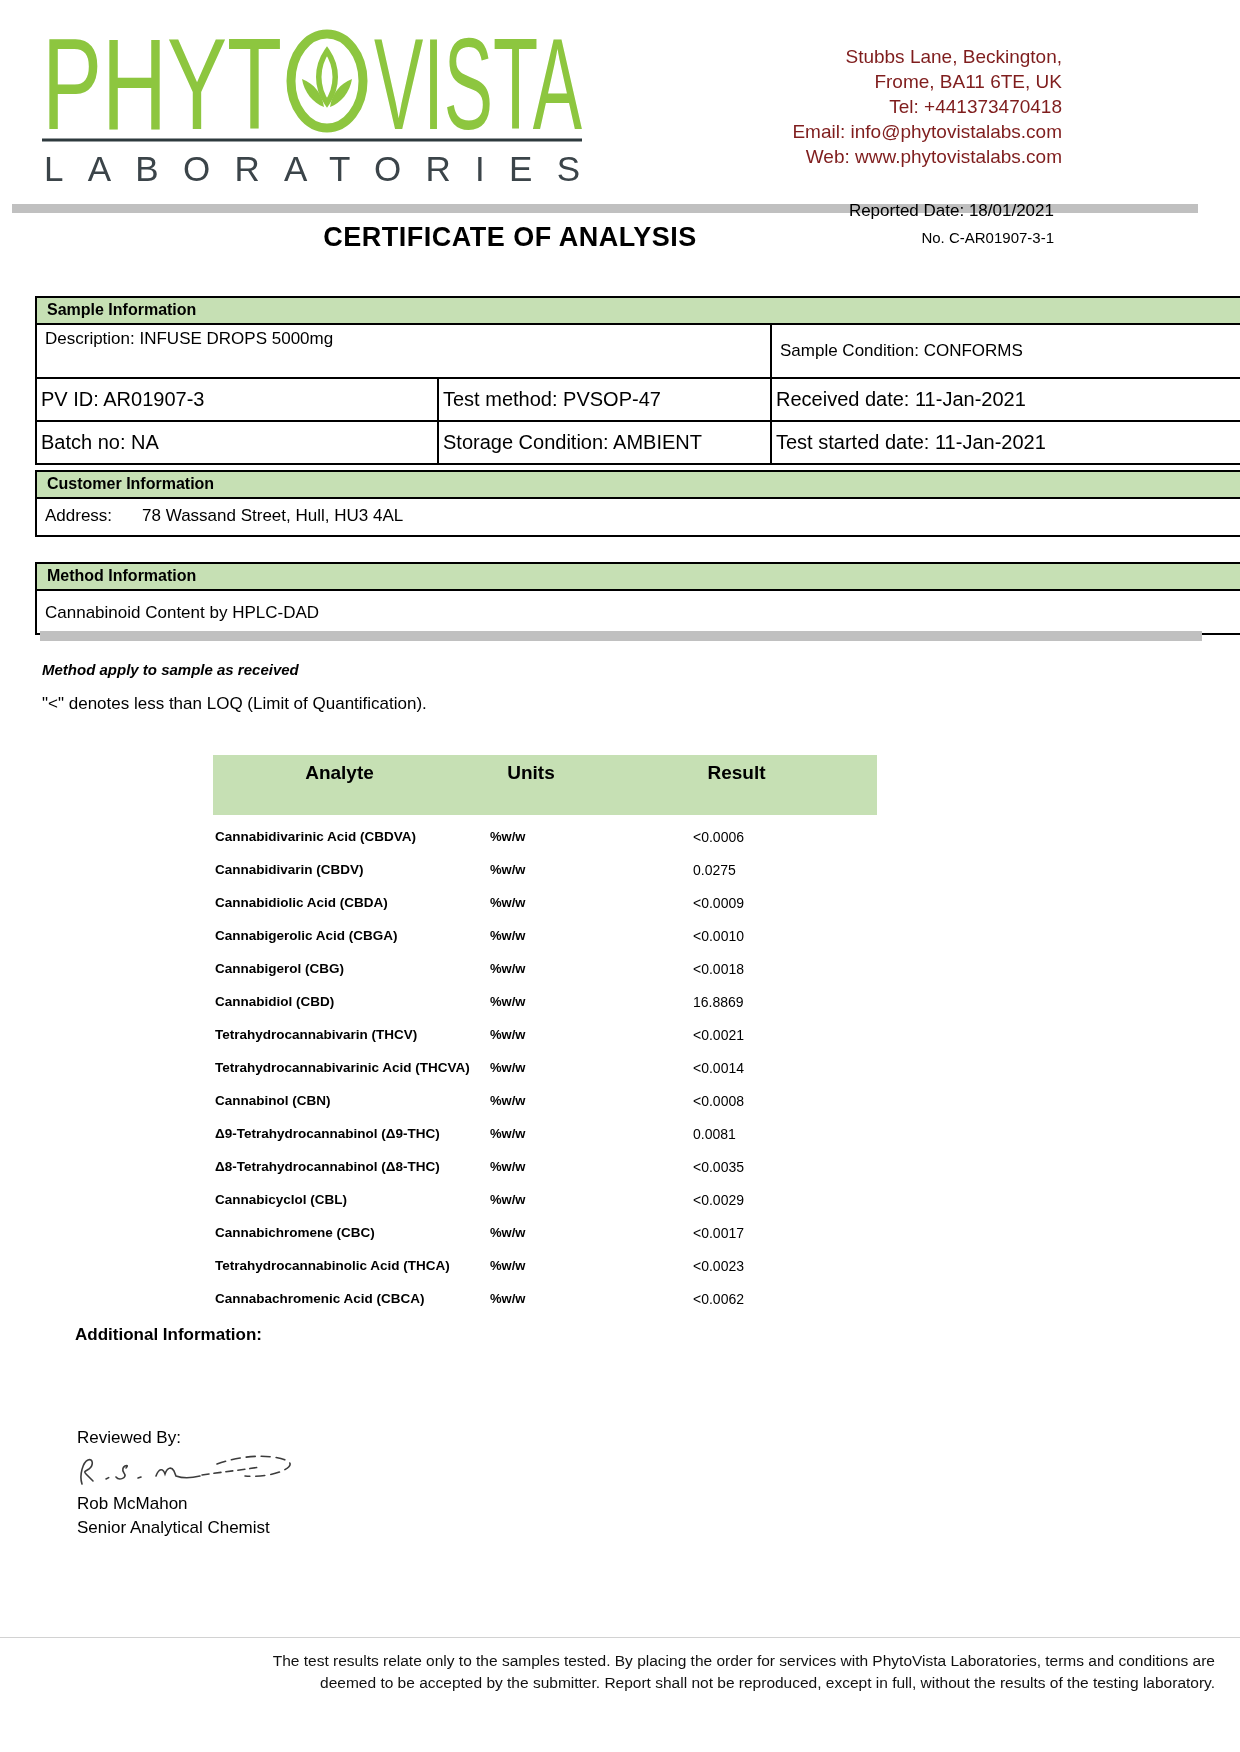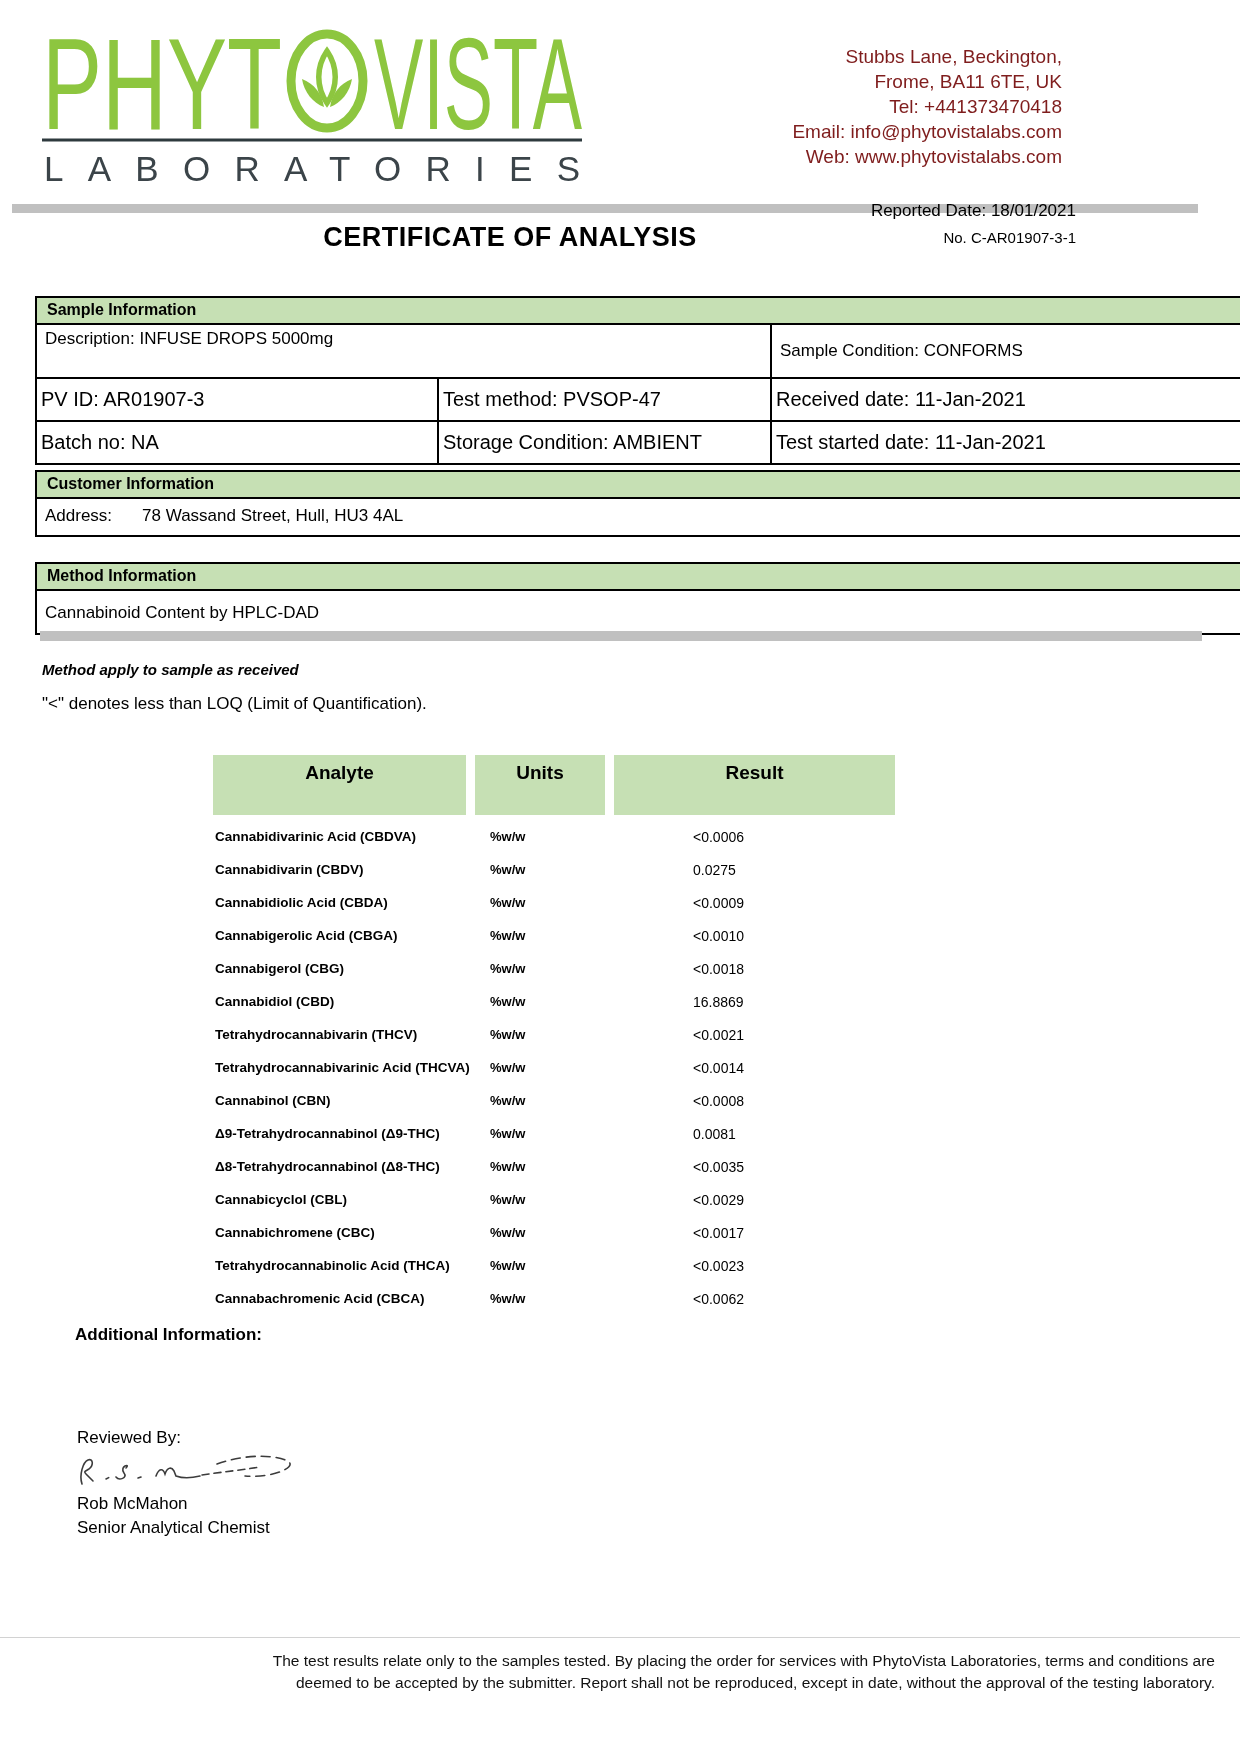--- a/index.html
+++ b/index.html
@@ -9,21 +9,21 @@
   }
   
   .logo-wrap{position:absolute;left:42px;top:34px;}
   .contact{position:absolute;top:44px;right:178px;text-align:right;font-size:19px;line-height:25px;color:#7f1d1d;}
   .shadow-bar{position:absolute;background:#c0c0c0;}
   .shadow1{left:12px;top:204px;width:1186px;height:9px;}
   .shadow2{left:40px;top:631px;width:1162px;height:10px;}
   
   .doc-title{position:absolute;left:35px;top:222px;width:950px;text-align:center;
     font-size:27px;font-weight:bold;letter-spacing:.5px;}
-  .report-meta{position:absolute;top:201px;right:164px;text-align:right;}
+  .report-meta{position:absolute;top:201px;right:186px;text-align:right;}
   .report-meta .rd{font-size:17px;}
   .report-meta .rn{font-size:15px;margin-top:8px;}
   
   .info{position:absolute;left:35px;width:1228px;border:2px solid #000;box-sizing:border-box;background:#fff;}
   .sec-head{background:#c6e0b4;font-weight:bold;font-size:16px;padding:3px 0 4px 10px;border-bottom:2px solid #000;}
   #sample-info{top:296px;}
   .desc-row{display:grid;grid-template-columns:733px 1fr;height:52px;border-bottom:2px solid #000;}
   .desc-cell{padding:4px 8px;font-size:17px;}
   .cond-cell{border-left:2px solid #000;display:flex;align-items:center;padding-left:8px;font-size:17px;}
   .r3{display:grid;grid-template-columns:400px 333px 1fr;height:41px;}
@@ -35,21 +35,21 @@
   .cust-line{white-space:nowrap;}
   .cust-line + .cust-line{margin-top:14px;}
   .cust-val{margin-left:30px;}
   #method-sec{top:562px;}
   .method-box{padding:12px 8px 10px;font-size:17px;}
   
   .note1{position:absolute;left:42px;top:661px;font-size:15px;font-weight:bold;font-style:italic;}
   .note2{position:absolute;left:42px;top:694px;font-size:17px;}
   
   .results{position:absolute;left:213px;top:755px;width:672px;}
-  .rt-head{display:grid;grid-template-columns:253px 130px 281px;column-gap:9px;}
+  .rt-head{display:grid;grid-template-columns:253px 130px 281px;column-gap:0;}
   .rt-hcell{background:#c6e0b4;height:60px;box-sizing:border-box;padding-top:7px;
     text-align:center;font-weight:bold;font-size:19px;}
   .rt-body{padding-top:5px;}
   .rt-row{display:grid;grid-template-columns:277px 203px 1fr;height:33px;align-items:center;}
   .rt-c0{font-weight:bold;font-size:13.5px;padding-left:2px;}
   .rt-c1{font-weight:bold;font-size:13px;}
   .rt-c2{font-size:14px;}
   
   .additional{position:absolute;left:75px;top:1325px;font-size:17px;font-weight:bold;}
   .reviewed{position:absolute;left:77px;top:1428px;font-size:17px;}
@@ -232,16 +232,16 @@
         <path d="M145,16 c30,-11 62,-9 72,-2 c6,5 -14,16 -44,14" stroke-dasharray="9 6"></path>
       </g>
     </svg>
   </div>
   <div class="signer-name">Rob McMahon</div>
   <div class="signer-role">Senior Analytical Chemist</div>
 
   <div class="footer-rule"></div>
   <div class="footer">
     <div>The test results relate only to the samples tested.  By placing the order for services with PhytoVista Laboratories, terms and conditions are</div>
-    <div>deemed to be accepted by the submitter. Report shall not be reproduced, except in date, without the approval of the testing laboratory.</div>
+    <div>deemed to be accepted by the submitter. Report shall not be reproduced, except in full, without the results of the testing laboratory.</div>
   </div>
 
 </div>
 
 </body></html>

